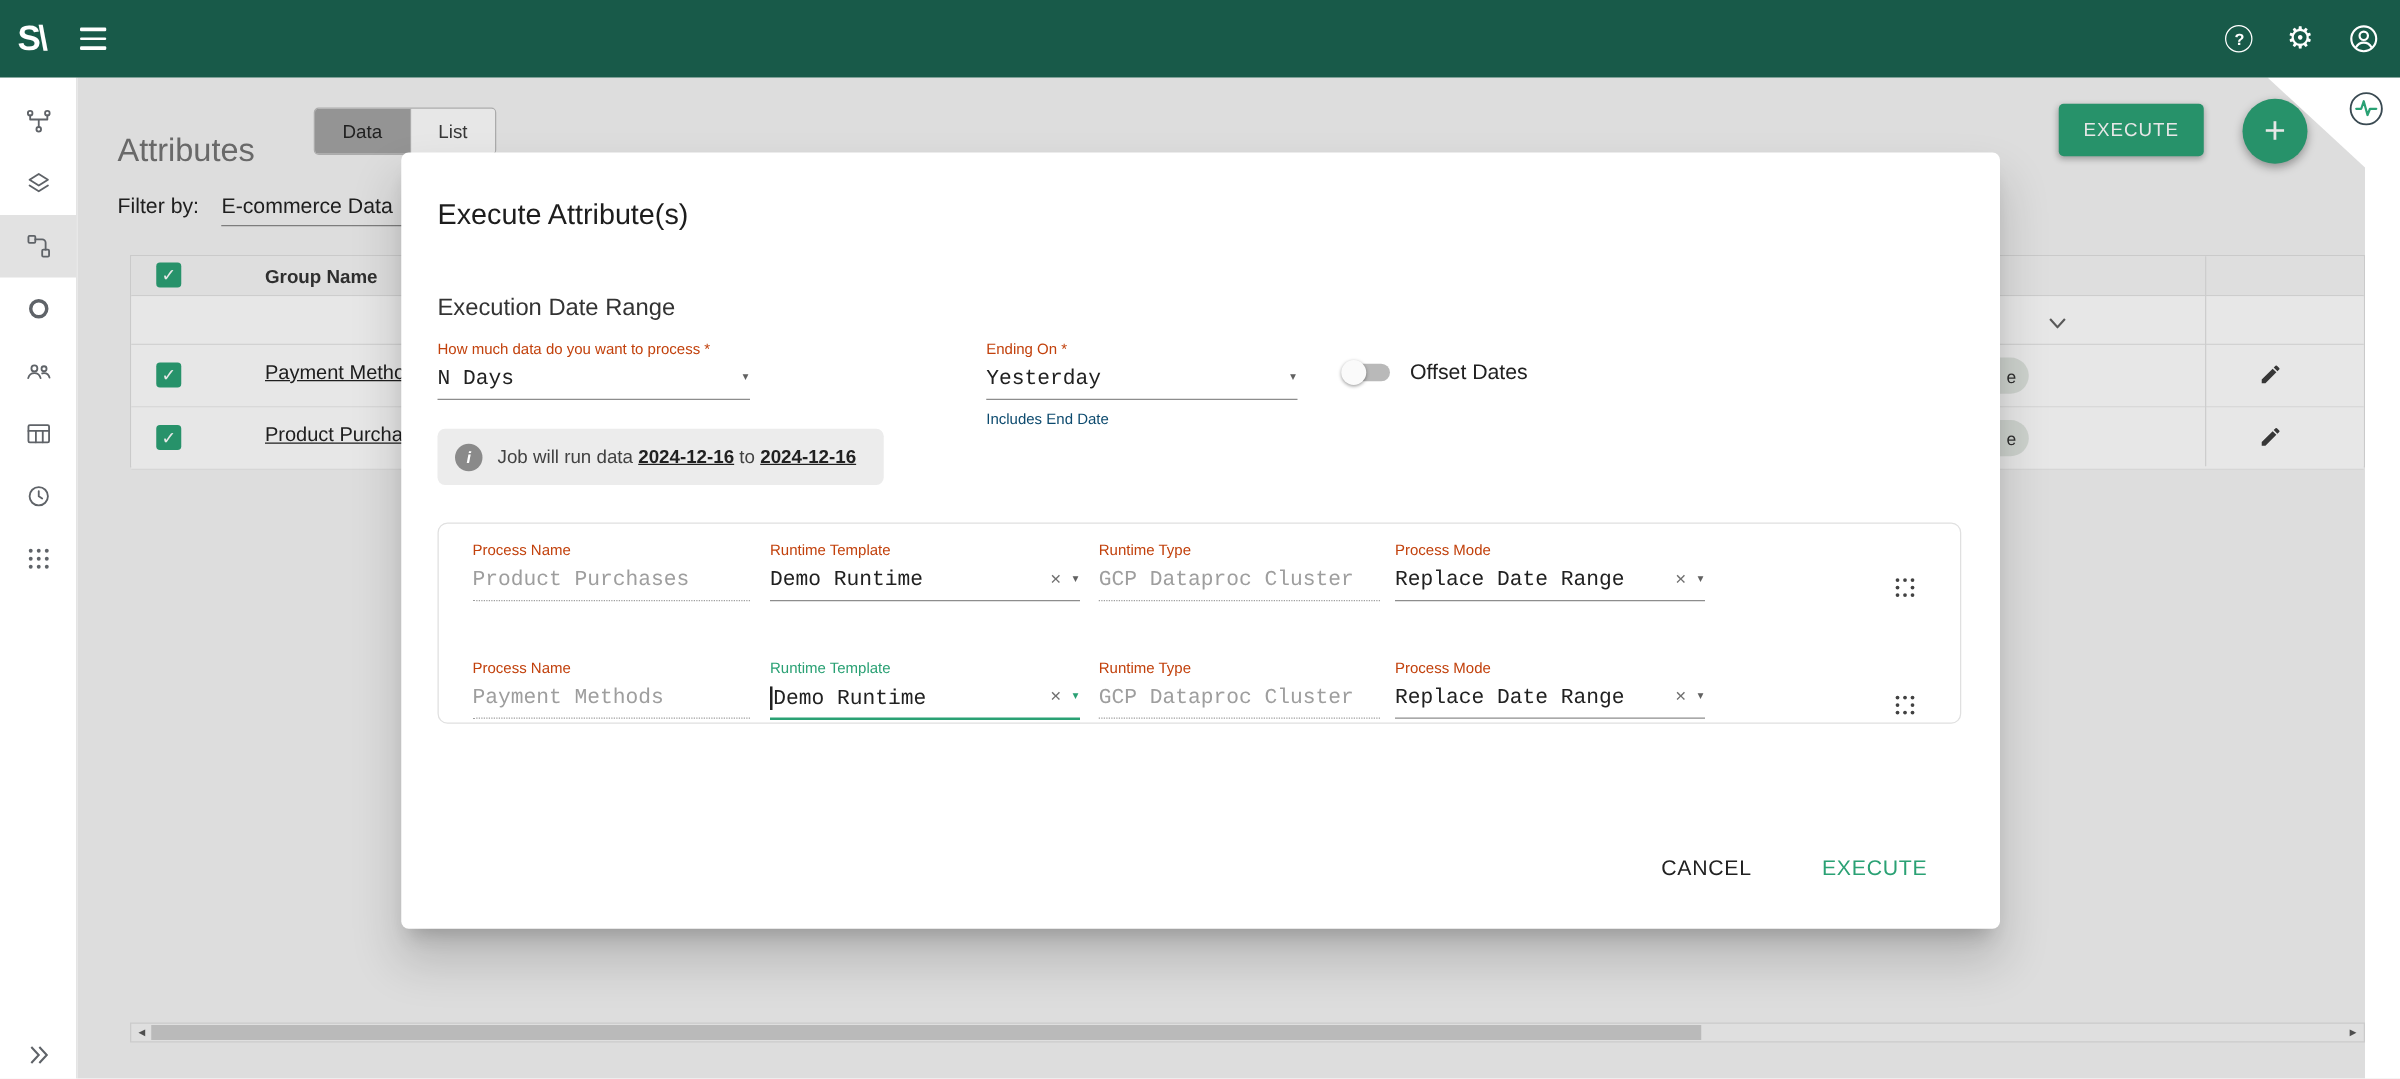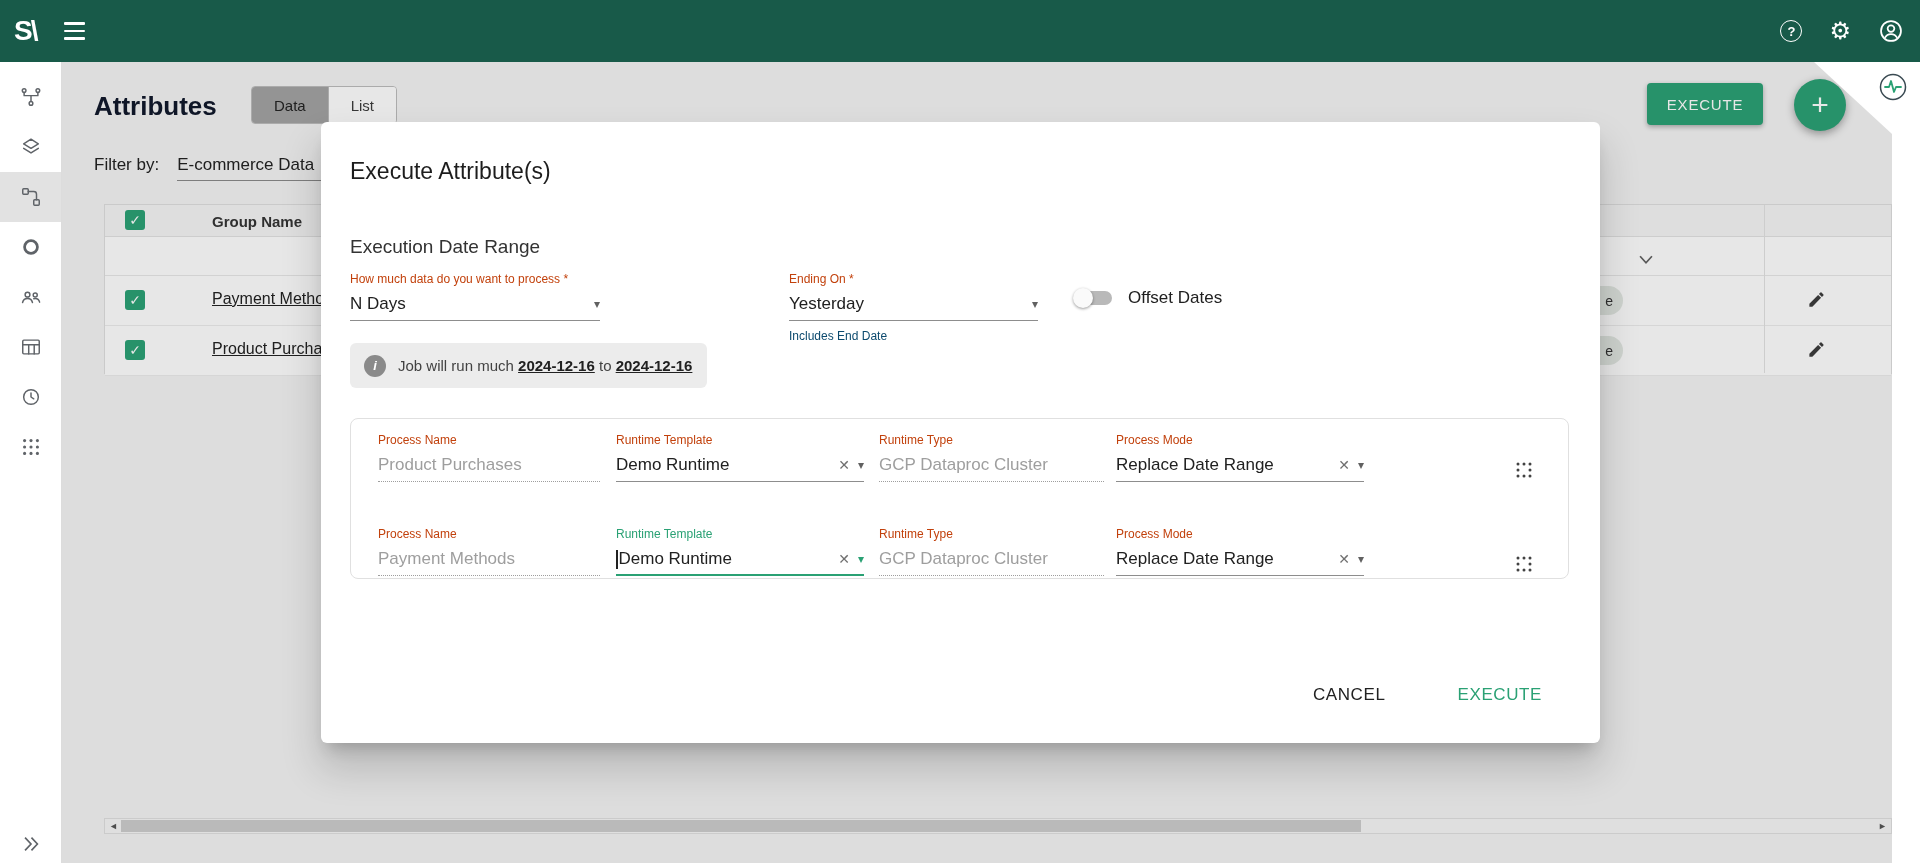--- a/index.html
+++ b/index.html
@@ -22,21 +22,21 @@
   .rail-expand{position:absolute;bottom:8px;left:0;width:62px;display:flex;justify-content:center;cursor:pointer;}
   .rail-expand svg{stroke:#5f6368;fill:none;stroke-width:1.8;}
 
   
   .rightrail{position:absolute;right:0;top:62px;bottom:0;width:28px;background:#fff;z-index:15;}
   .rail-wedge{position:absolute;right:28px;top:62px;width:0;height:0;border-right:78px solid #fff;border-bottom:72px solid transparent;z-index:15;}
   .activity-btn{position:absolute;top:72px;right:12px;width:30px;height:30px;z-index:16;cursor:pointer;}
 
   
   .content{position:absolute;left:62px;top:62px;right:0;bottom:0;z-index:1;}
-  .page-title{position:absolute;left:32px;top:12px;font-size:26px;font-weight:700;color:#0f172a;}
+  .page-title{position:absolute;left:32px;top:26px;font-size:26px;font-weight:400;color:#737373;}
   .view-toggle{position:absolute;left:189px;top:24px;display:flex;border:1px solid #bdbdbd;border-radius:4px;overflow:hidden;height:36px;}
   .view-toggle .tbtn{display:flex;align-items:center;justify-content:center;padding:0 22px;font-size:15px;color:#3c3c3c;background:#fff;cursor:pointer;}
   .view-toggle .tbtn.selected{background:#a3a3a3;color:#222;border-right:1px solid #bdbdbd;}
   .exec-top{position:absolute;left:1585px;top:21px;width:116px;height:42px;background:#2aa174;color:#fff;font-size:15px;letter-spacing:.8px;border:none;border-radius:4px;box-shadow:0 2px 5px rgba(0,0,0,.3);display:flex;align-items:center;justify-content:center;cursor:pointer;}
   .fab{position:absolute;left:1732px;top:17px;width:52px;height:52px;border-radius:50%;background:#2aa174;color:#fff;font-size:30px;font-weight:400;display:flex;align-items:center;justify-content:center;box-shadow:0 3px 8px rgba(0,0,0,.35);cursor:pointer;}
 
   .filter-row{position:absolute;left:32px;top:93px;display:flex;align-items:baseline;gap:18px;}
   .filter-label{font-size:17px;font-weight:500;color:#212121;}
   .filter-value{font-size:17px;color:#212121;border-bottom:1px solid #8a8a8a;width:300px;padding-bottom:5px;}
 
@@ -64,21 +64,21 @@
   .hs-thumb{position:absolute;left:16px;top:1px;width:1240px;height:12px;background:#cdcdcd;cursor:pointer;}
 
   
   .overlay{position:absolute;left:62px;top:62px;right:0;bottom:0;background:rgba(20,20,20,.10);z-index:12;}
   .modal{position:absolute;left:321px;top:122px;width:1279px;height:621px;background:#fff;border-radius:6px;box-shadow:0 11px 15px -7px rgba(0,0,0,.2),0 24px 38px 3px rgba(0,0,0,.16);z-index:30;}
   .m-title{position:absolute;left:29px;top:36px;font-size:23px;font-weight:500;color:#1d1d1d;}
   .m-section{position:absolute;left:29px;top:114px;font-size:19px;color:#333;}
 
   .mfield{position:absolute;}
   .flabel{font-size:12px;color:#c2410c;margin-bottom:8px;white-space:nowrap;}
-  .fval{display:flex;align-items:center;border-bottom:1px solid #8d8d8d;padding-bottom:6px;font-size:17px;color:#212121;}
+  .fval{display:flex;align-items:flex-start;border-bottom:1px solid #8d8d8d;padding-bottom:6px;font-size:17px;color:#212121;font-family:Liberation Mono, monospace;}
   .fval .ftext{flex:1;white-space:nowrap;overflow:hidden;}
   .fval .clear{font-size:14px;color:#6f6f6f;margin:0 8px;cursor:pointer;}
   .fval .arrow{font-size:12px;color:#616161;cursor:pointer;}
   .fhelper{font-size:12px;color:#0c4a6e;margin-top:8px;}
 
   .mfield.disabled .fval{border-bottom:1px dotted #9e9e9e;color:#9e9e9e;}
   .mfield.focused .flabel{color:#2aa174;}
   .mfield.focused .fval{border-bottom:2px solid #2aa174;padding-bottom:5px;}
   .mfield.focused .arrow{color:#2aa174;}
   .caret{display:inline-block;width:1.5px;height:19px;background:#212121;margin-right:1px;vertical-align:middle;}
@@ -90,21 +90,21 @@
 
   .infobox{position:absolute;left:29px;top:221px;width:357px;height:45px;background:#ececec;border-radius:6px;display:flex;align-items:center;box-sizing:border-box;padding:0 14px;gap:12px;}
   .info-icon{width:22px;height:22px;border-radius:50%;background:#8a8a8a;color:#fff;font-size:13px;font-weight:700;font-style:italic;display:flex;align-items:center;justify-content:center;flex:0 0 auto;}
   .info-text{font-size:15px;color:#424242;white-space:nowrap;}
   .info-text .idate{font-weight:700;color:#212121;text-decoration:underline;cursor:pointer;}
 
   .pcard{position:absolute;left:29px;top:296px;width:1219px;height:161px;border:1px solid #e0e0e0;border-radius:8px;box-sizing:border-box;}
   .pcard .mfield{width:auto;}
   .drag-handle{position:absolute;left:1164px;cursor:grab;}
 
-  .m-actions{position:absolute;right:44px;bottom:30px;display:flex;gap:44px;}
+  .m-actions{position:absolute;right:44px;bottom:30px;display:flex;gap:28px;}
   .txt-btn{background:none;border:none;font-family:inherit;font-size:17px;font-weight:500;letter-spacing:.6px;padding:8px 14px;cursor:pointer;border-radius:4px;}
   .txt-btn.cancel{color:#212121;}
   .txt-btn.execute{color:#2aa174;}
 </style>
 </head>
 <body>
 
 <div id="app">
 
   <header class="topbar">
@@ -290,21 +290,21 @@
     <div class="toggle-wrap">
       <span class="switch">
           <span class="thumb"></span>
         </span>
       <span class="toggle-label">Offset Dates</span>
     </div>
 
     <div class="infobox">
       <span class="info-icon">i</span>
       <span class="info-text">
-        <span>Job will run much</span>
+        <span>Job will run data</span>
         <span class="idate">2024-12-16</span>
         <span>to</span>
         <span class="idate">2024-12-16</span>
       </span>
     </div>
 
     <div class="pcard">
 
       <div class="mfield disabled" style="left:27px;top:14px;width:222px;">
         <div class="flabel">Process Name</div>

